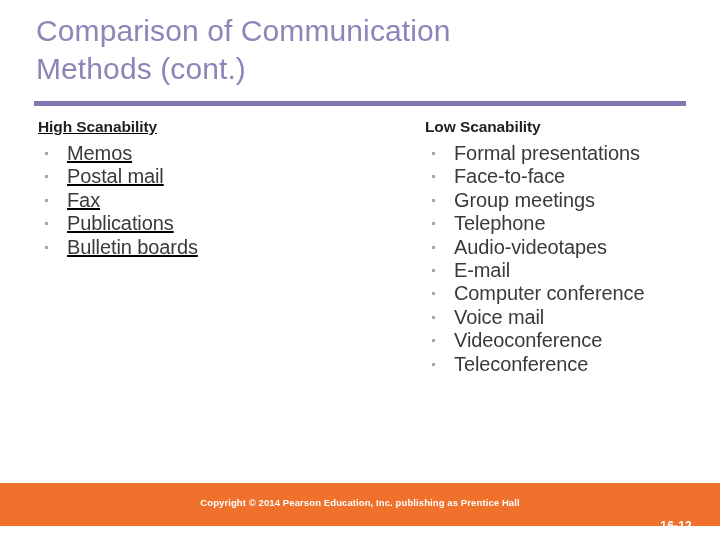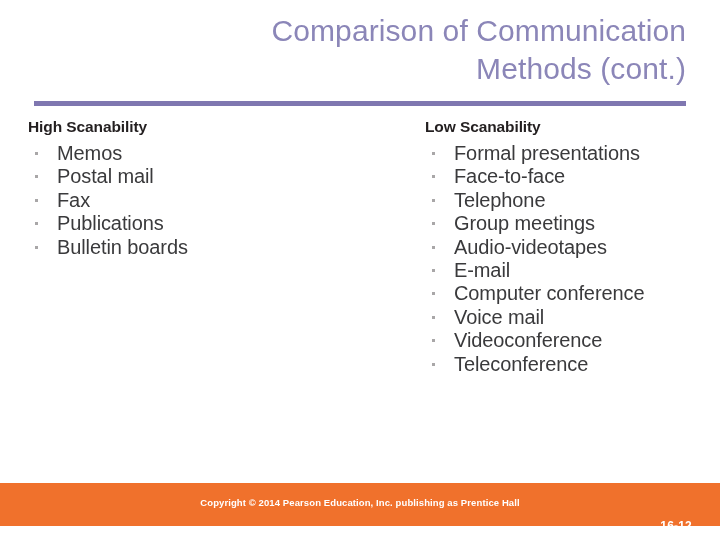--- a/index.html
+++ b/index.html
@@ -22,21 +22,21 @@
     height: 540px;
     background: #ffffff;
   }
 
   
   .title-block {
     position: absolute;
     left: 36px;
     top: 12px;
     width: 650px;
-    text-align: right;
+    text-align: left;
   }
   .title-line {
     font-family: "Liberation Sans", sans-serif;
     font-size: 30px;
     line-height: 38px;
     font-weight: 400;
     color: #8b86b8;
     letter-spacing: 0.1px;
     white-space: nowrap;
   }
@@ -56,21 +56,21 @@
     left: 0;
     top: 118px;
     width: 720px;
     height: 370px;
   }
 
   .column {
     position: absolute;
     top: 0;
   }
-  .column.left  { left: 28px;  width: 340px; }
+  .column.left  { left: 38px;  width: 340px; text-decoration: underline; }
   .column.right { left: 425px; width: 285px; }
 
   .col-heading {
     font-family: "Liberation Sans", sans-serif;
     font-size: 15.5px;
     font-weight: bold;
     color: #231f20;
     letter-spacing: -0.1px;
     margin: 0 0 6px 0;
     white-space: nowrap;
@@ -156,22 +156,22 @@
         <li><span class="bullet-mark"></span><span>Publications</span></li>
         <li><span class="bullet-mark"></span><span>Bulletin boards</span></li>
       </ul>
     </div>
 
     <div class="column right">
       <div class="col-heading">Low Scanability</div>
       <ul class="bullets">
         <li><span class="bullet-mark"></span><span>Formal presentations</span></li>
         <li><span class="bullet-mark"></span><span>Face-to-face</span></li>
+        <li><span class="bullet-mark"></span><span>Group meetings</span></li>
         <li><span class="bullet-mark"></span><span>Telephone</span></li>
-        <li><span class="bullet-mark"></span><span>Group meetings</span></li>
         <li><span class="bullet-mark"></span><span>Audio-videotapes</span></li>
         <li><span class="bullet-mark"></span><span>E-mail</span></li>
         <li><span class="bullet-mark"></span><span>Computer conference</span></li>
         <li><span class="bullet-mark"></span><span>Voice mail</span></li>
         <li><span class="bullet-mark"></span><span>Videoconference</span></li>
         <li><span class="bullet-mark"></span><span>Teleconference</span></li>
       </ul>
     </div>
 
   </div>

